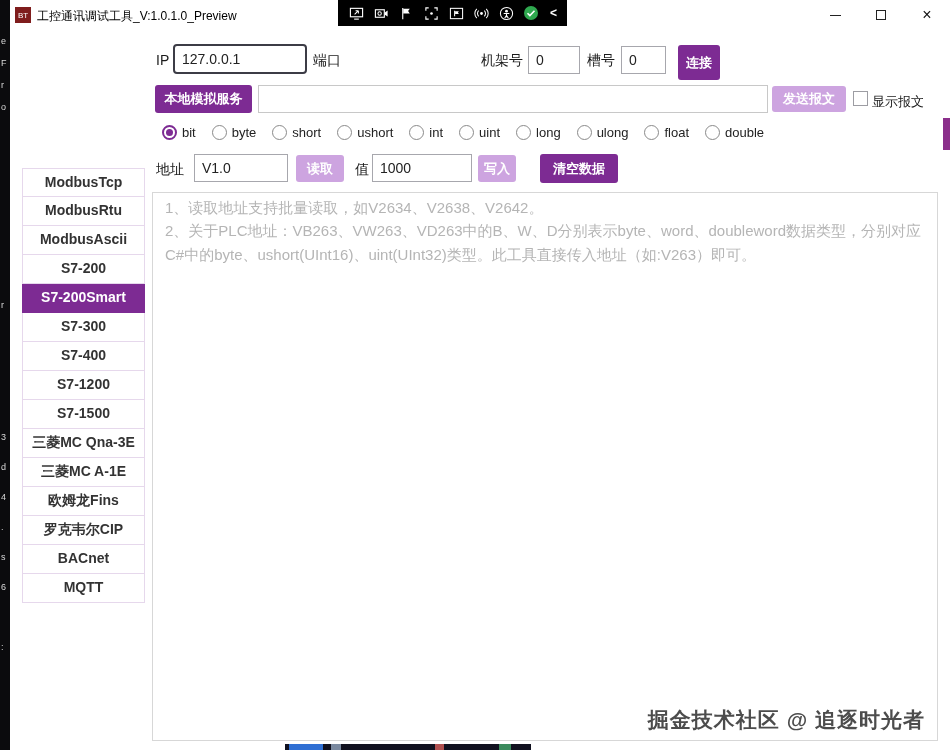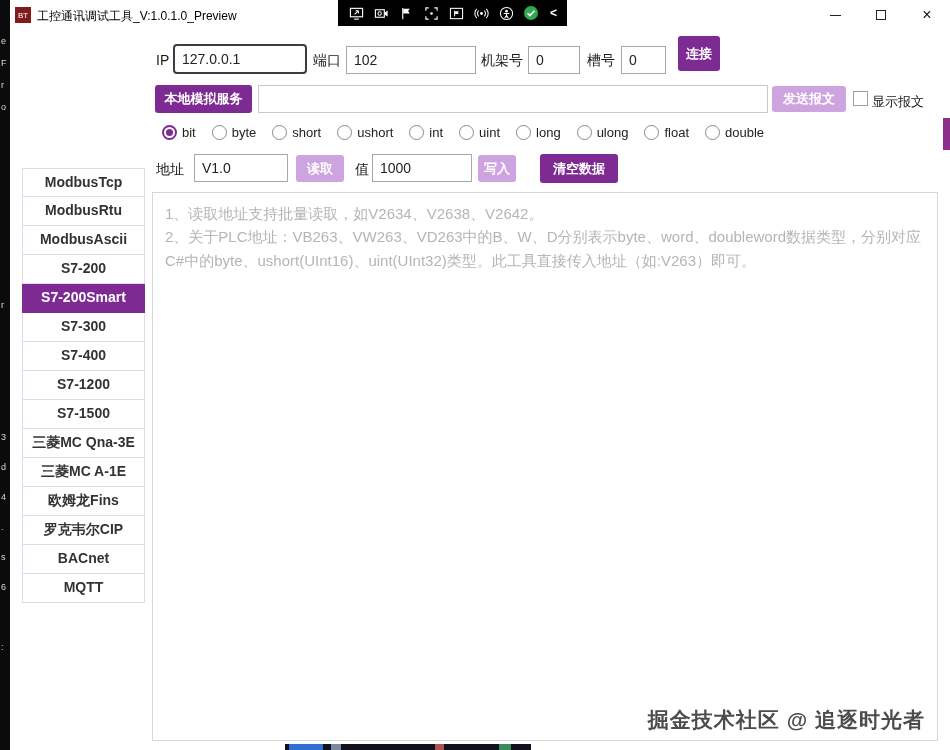--- a/index.html
+++ b/index.html
@@ -50,21 +50,21 @@
   .radio-opt { display:flex; align-items:center; gap:5px; }
   .radio-circle { width:15px; height:15px; border-radius:50%; border:1px solid #8a8a8a; background:#fff; position:relative; }
   .radio-opt.checked .radio-circle { border:2px solid #7d2b93; }
   .radio-opt.checked .radio-circle::after { content:""; position:absolute; left:2px; top:2px; right:2px; bottom:2px;
     border-radius:50%; background:#7d2b93; }
   .radio-label { font-size:13px; color:#222; }
   
   .chk-box { position:absolute; left:843px; top:91px; width:15px; height:15px; border:1px solid #9d9da3; background:#fff; }
   
   .output { position:absolute; left:142px; top:192px; width:786px; height:549px; border:1px solid #d7d7d7;
-    background:#fff; padding:9px 12px; overflow:hidden; }
+    background:#fff; padding:3px 12px; overflow:hidden; }
   .hint-line { font-size:15px; color:#b5b5b5; line-height:1.55; }
   .watermark { position:absolute; right:12px; bottom:6px; font-size:21px; font-weight:bold; color:#4c4c4c;
     letter-spacing:1px; white-space:nowrap; }
   
   .taskbar-frag { position:absolute; left:285px; top:744px; width:246px; height:6px; background:#11111f; z-index:3; }
   .tb-seg { position:absolute; top:0; height:6px; }
   .right-frag { position:absolute; left:943px; top:118px; width:7px; height:32px; background:#8b2f8b; z-index:3; }
 </style>
 </head>
 <body>
@@ -118,26 +118,25 @@
       <div class="side-item">三菱MC A-1E</div>
       <div class="side-item">欧姆龙Fins</div>
       <div class="side-item">罗克韦尔CIP</div>
       <div class="side-item">BACnet</div>
       <div class="side-item">MQTT</div>
     </div>
 
     <span class="lbl" style="left:146px; top:52px;">IP</span>
     <input class="txt txt-focus" style="left: 163px; top: 44px; width: 134px;" value="127.0.0.1">
     <span class="lbl" style="left:303px; top:52px;">端口</span>
-    <input class="txt" style="left: 336px; top: 46px; width: 130px;" value="102">
     <span class="lbl" style="left:471px; top:52px;">机架号</span>
     <input class="txt" style="left: 518px; top: 46px; width: 52px;" value="0">
     <span class="lbl" style="left:577px; top:52px;">槽号</span>
     <input class="txt" style="left: 611px; top: 46px; width: 45px;" value="0">
-    <button class="btn btn-primary" style="left:668px; top:36px; width:42px; height:35px;">连接</button>
+    <button class="btn btn-primary" style="left:668px; top:45px; width:42px; height:35px;">连接</button>
 
     <button class="btn btn-primary" style="left:145px; top:85px; width:97px; height:28px;">本地模拟服务</button>
     <input class="txt" style="left: 248px; top: 85px; width: 510px; border-color: rgb(200, 200, 200);" value="">
     <button class="btn btn-light" style="left:762px; top:86px; width:74px; height:26px;">发送报文</button>
     <span class="chk-box"></span>
     <span class="lbl" style="left:862px; top:93px; font-size:13px;">显示报文</span>
 
     <div class="radio-row">
       <span class="radio-opt checked">
           <span class="radio-circle"></span>

